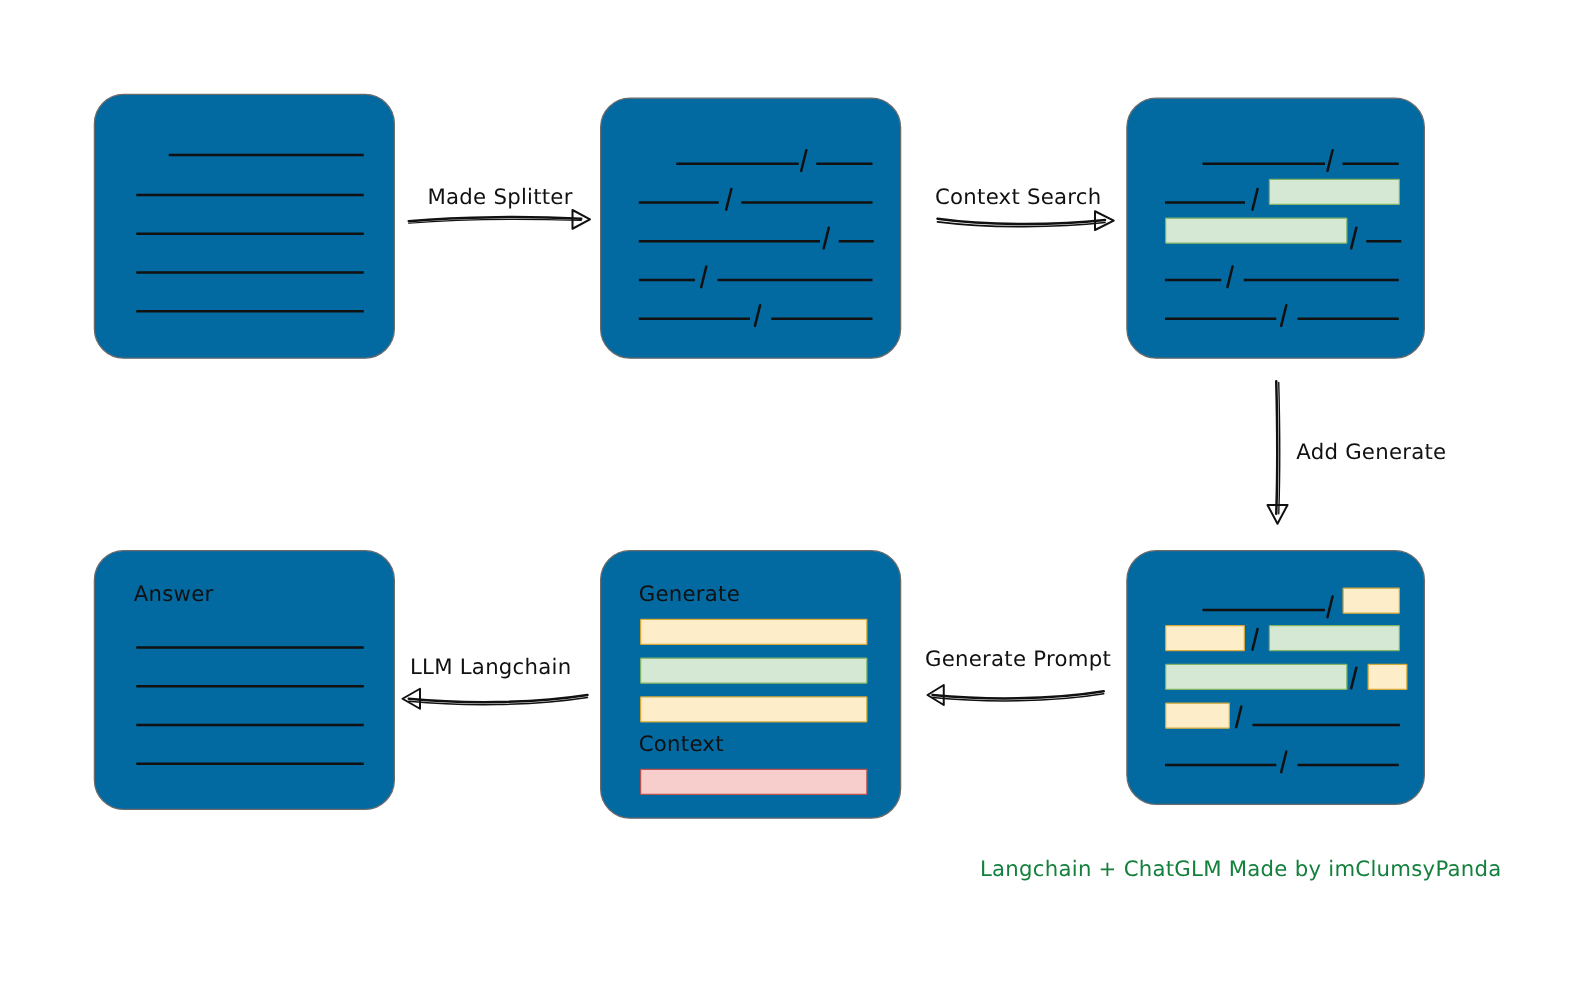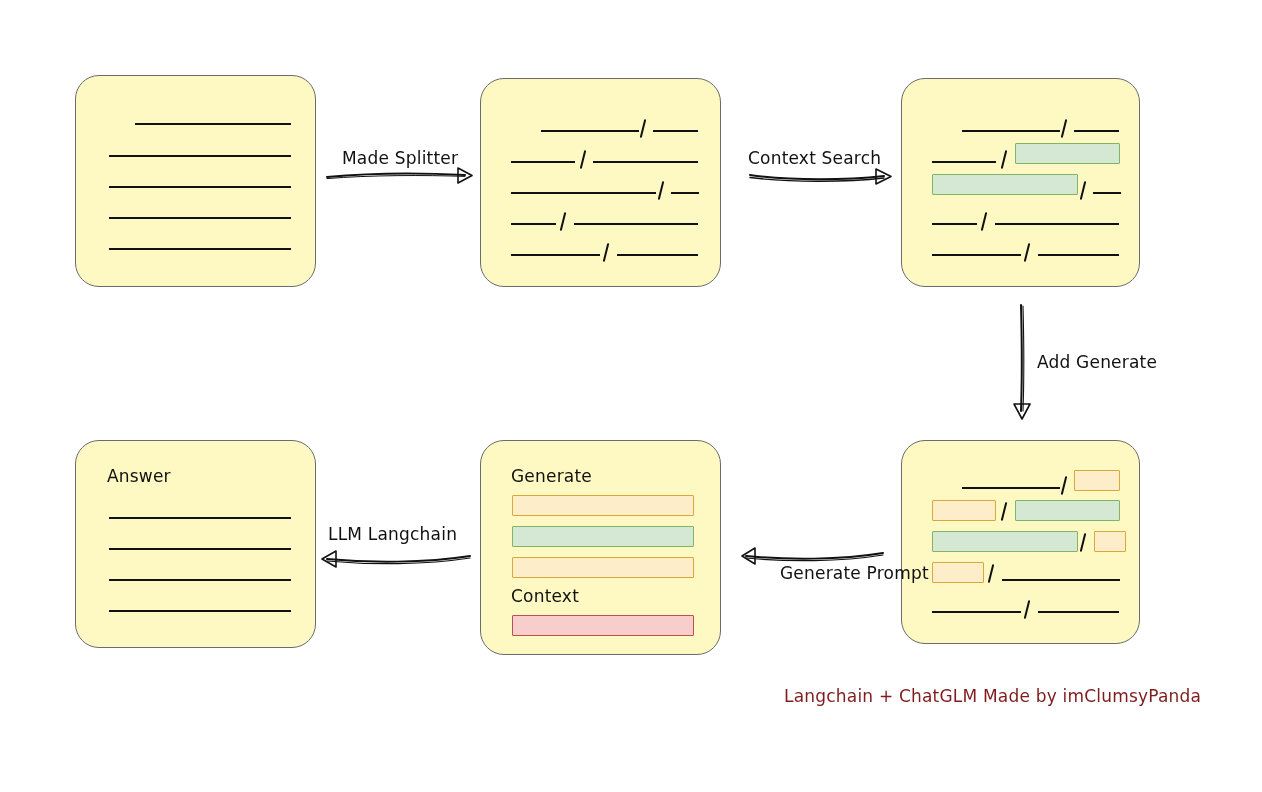--- a/index.html
+++ b/index.html
@@ -14,21 +14,21 @@
     position: relative;
     overflow: hidden;
     font-family: "DejaVu Sans", sans-serif;
     color: #1a1a1a;
   }
   .box {
     position: absolute;
     box-sizing: border-box;
     border: 1.3px solid #6b6b6b;
     border-radius: 24px;
-    background: #fef9c3;
+    background: #0369a1;
   }
   .box-label {
     position: absolute;
     font-size: 17px;
     letter-spacing: 0.2px;
     color: #111111;
     white-space: nowrap;
   }
   .rowline {
     position: absolute;
@@ -59,21 +59,21 @@
     position: absolute;
     font-size: 17px;
     letter-spacing: 0.2px;
     color: #111111;
     white-space: nowrap;
   }
   .footer {
     position: absolute;
     font-size: 17px;
     letter-spacing: 0.2px;
-    color: #7f1d1d;
+    color: #15803d;
     white-space: nowrap;
   }
   svg.arrow { position: absolute; overflow: visible; }
 </style>
 </head>
 <body>
 
 <div class="box" style="left:75px; top:75px; width:241px; height:212px;">
   <div class="rowline" style="left:59px;  top:47px;  width:156px;"></div>
   <div class="rowline" style="left:33px;  top:79px;  width:182px;"></div>
@@ -194,16 +194,16 @@
 
 <svg class="arrow" style="left:320px; top:548px;" width="152" height="22" viewBox="0 0 152 22">
   <path d="M150,8 C105,15 50,15 7,11" stroke="#111111" stroke-width="2" fill="none" stroke-linecap="round"></path>
   <path d="M150,10 C105,17 50,17 7,13" stroke="#111111" stroke-width="1.2" fill="none" stroke-linecap="round"></path>
   <path d="M16,3 L2,11 L16,19 Z" stroke="#111111" stroke-width="1.6" fill="none" stroke-linejoin="round"></path>
 </svg>
 
 <div class="edge-label" style="left:342px;  top:148px;">Made Splitter</div>
 <div class="edge-label" style="left:748px;  top:148px;">Context Search</div>
 <div class="edge-label" style="left:1037px; top:352px;">Add Generate</div>
-<div class="edge-label" style="left:780px;  top:518px;margin-top:45px;">Generate Prompt</div>
+<div class="edge-label" style="left:740px;  top:518px;">Generate Prompt</div>
 <div class="edge-label" style="left:328px;  top:524px;">LLM Langchain</div>
 
 <div class="footer" style="left:784px; top:686px;">Langchain + ChatGLM Made by imClumsyPanda</div>
 
 </body></html>

